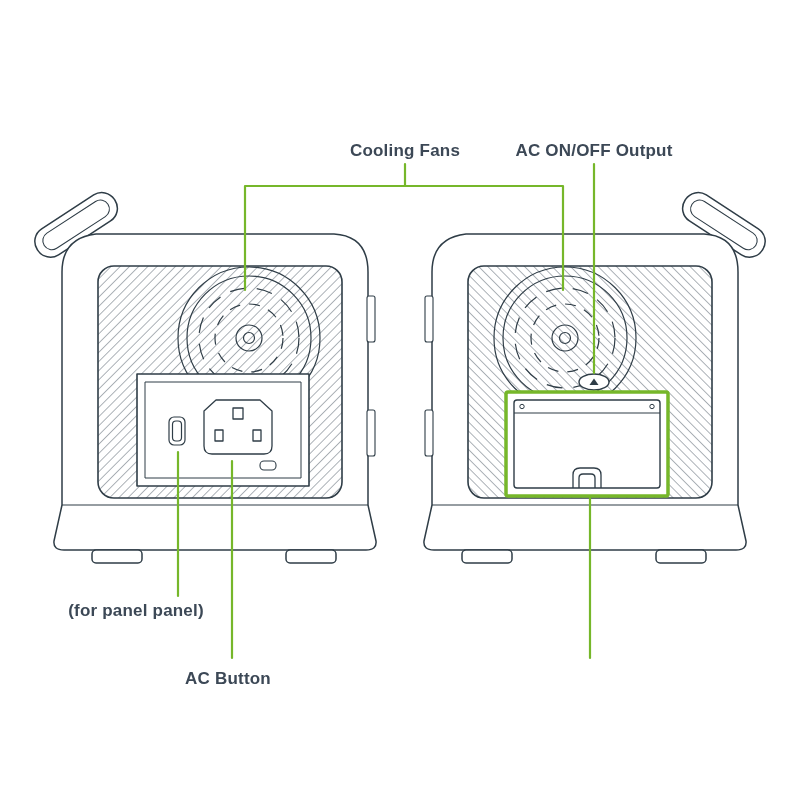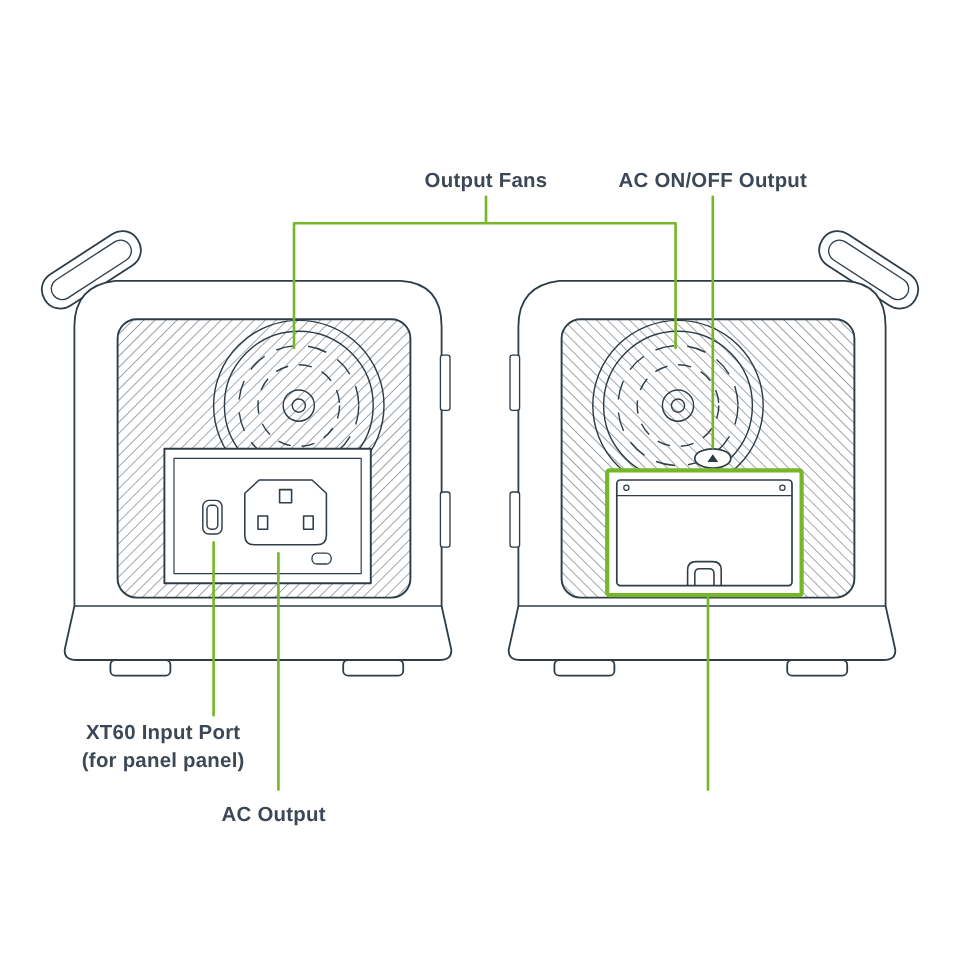--- a/index.html
+++ b/index.html
@@ -132,25 +132,24 @@
 
     <g stroke="#76b72a" stroke-width="2.2" fill="none" stroke-linecap="round">
       <path d="M 405,164 L 405,186 M 245,186 L 563,186 M 245,186 L 245,290 M 563,186 L 563,290"></path>
       <path d="M 594,164 L 594,373"></path>
       <path d="M 178,452 L 178,596"></path>
       <path d="M 232,461 L 232,658"></path>
       <path d="M 590,498 L 590,658"></path>
     </g>
   </svg>
 
-  <div class="callout-label" style="left:405px; top:139px;">Output Fans</div>
+  <div class="callout-label" style="left:405px; top:139px;">Cooling Fans</div>
 
   <div class="callout-label" style="left:594px; top:139px;">AC ON/OFF Output</div>
 
   <div class="callout-label" style="left:136px; top:599px;">
-    <div>XT60 Input Port</div>
     <div>(for panel panel)</div>
   </div>
 
-  <div class="callout-label" style="left:228px; top:667px;">AC Output</div>
+  <div class="callout-label" style="left:228px; top:667px;">AC Button</div>
 
 
 </div>
 
 </body></html>

